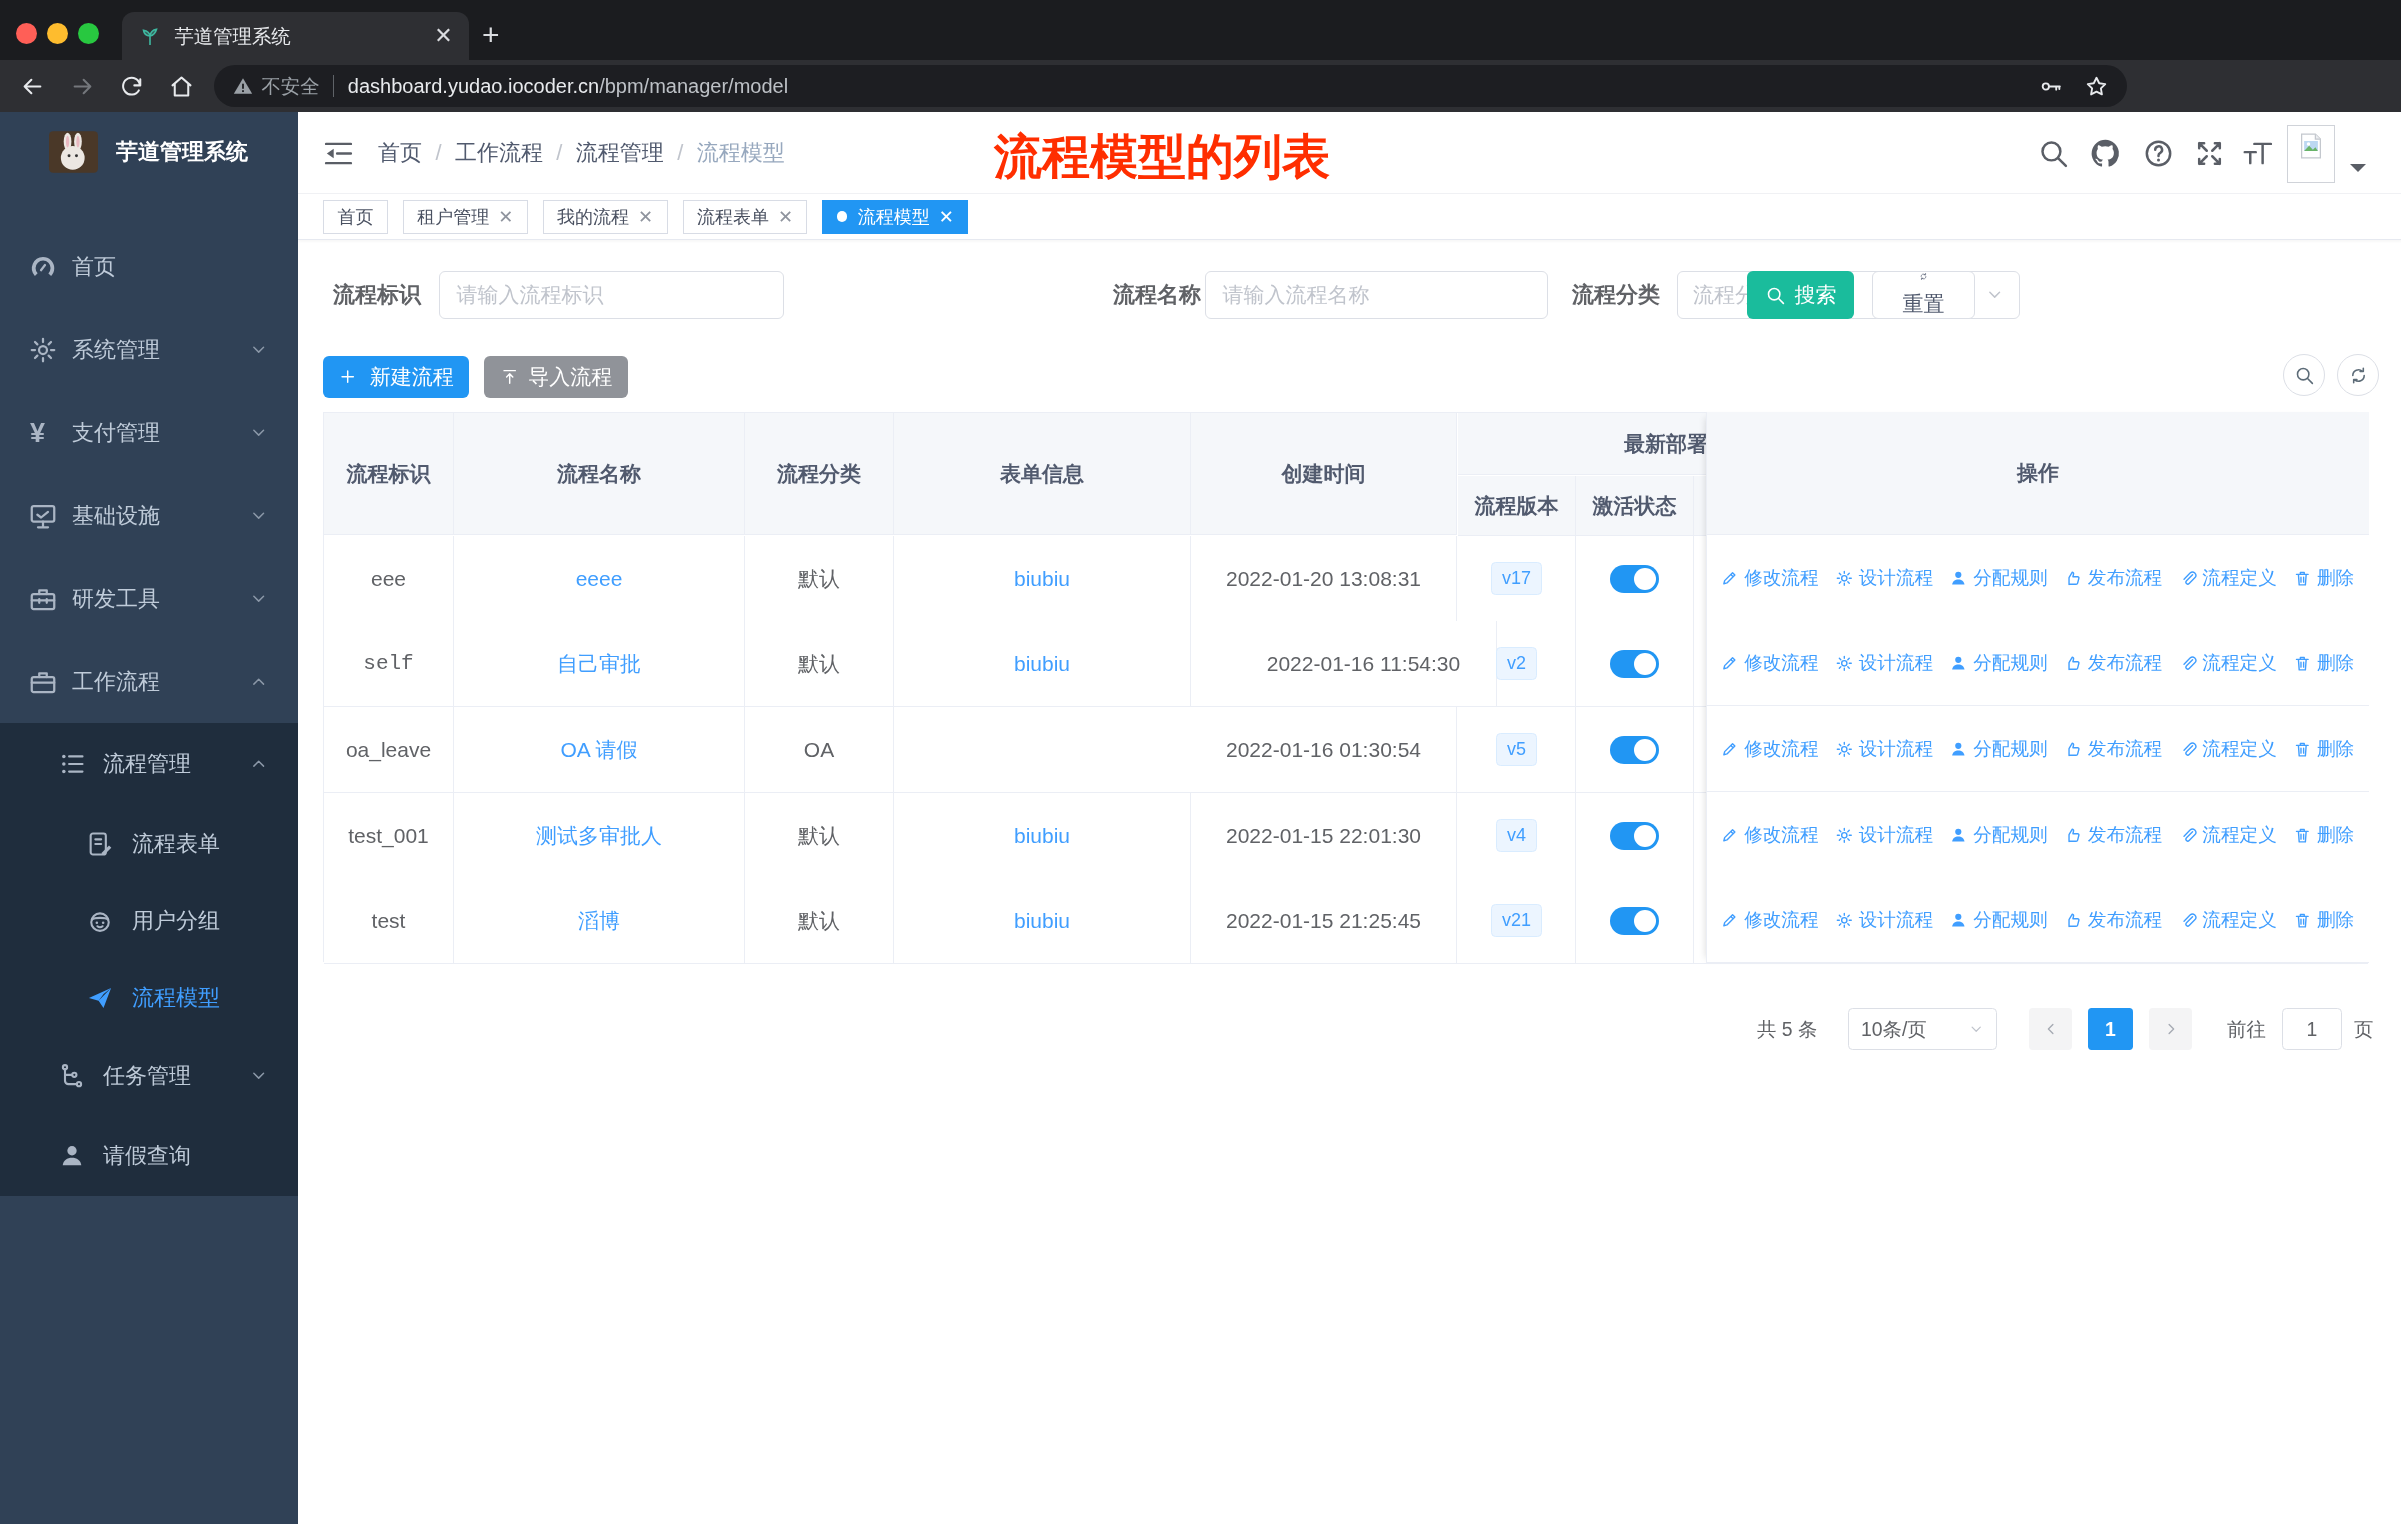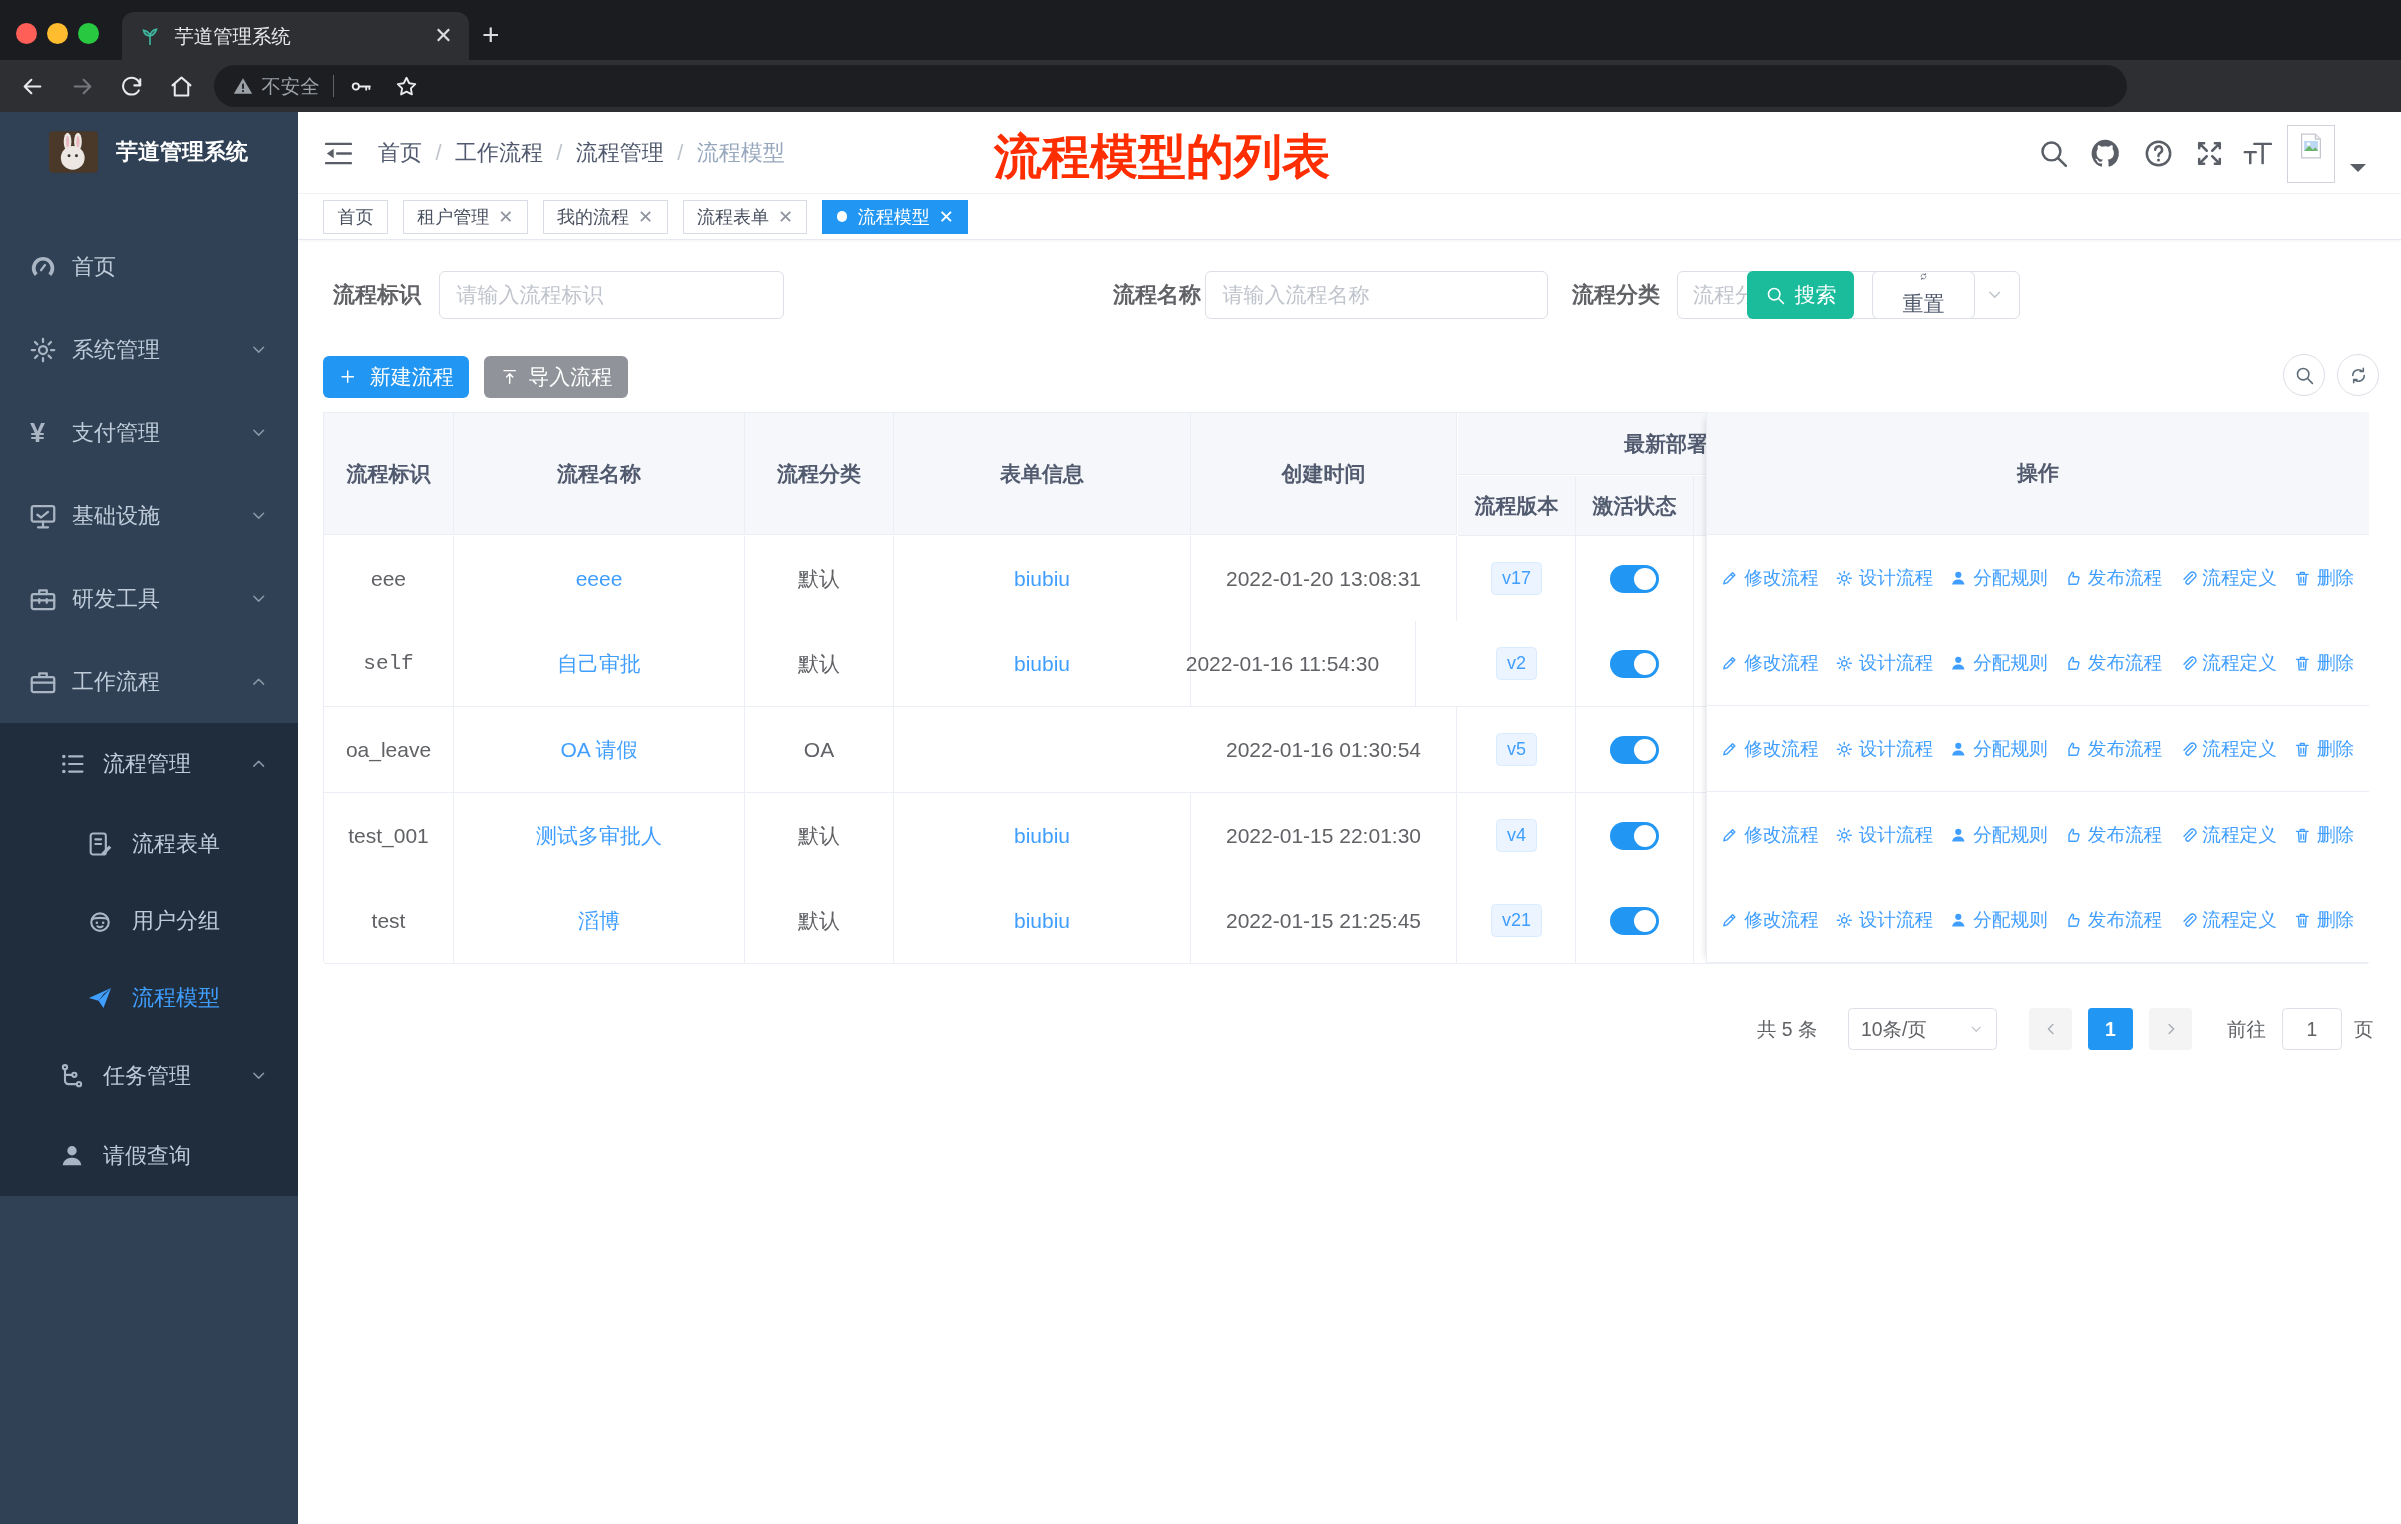--- a/index.html
+++ b/index.html
@@ -206,20 +206,21 @@
         </svg>
       </div>
     <div id="omnibox">
       <svg width="22" height="22" viewBox="0 0 24 24">
           <path d="M12 3.5 22 20.5H2z" fill="#9aa0a6"></path>
           <rect x="11" y="9.5" width="2" height="5.5" fill="#1d1e22"></rect>
           <rect x="11" y="16.6" width="2" height="2" fill="#1d1e22"></rect>
         </svg>
       <span id="sec-label">不安全</span>
       <span class="om-sep"></span>
+      <span id="url-text"><span>dashboard.yudao.iocoder.cn</span><span class="path">/bpm/manager/model</span></span>
       <svg width="25" height="25" viewBox="0 0 24 24" style="color:#e8eaed;margin-right:21px">
           <circle class="ic" cx="7.5" cy="12" r="3"></circle>
           <path class="ic" d="M10.5 12H21M17.5 12v3M20.5 12v2.5"></path>
         </svg>
       <svg width="25" height="25" viewBox="0 0 24 24" style="color:#e8eaed">
           <path class="ic" d="M12 3.6l2.6 5.3 5.8.8-4.2 4.1 1 5.8-5.2-2.7-5.2 2.7 1-5.8L3.6 9.7l5.8-.8z"></path>
         </svg>
     </div>
     <div id="incog-chip">
       <span class="circ">
@@ -518,21 +519,21 @@
                 <div class="knob"></div>
               </div>
             </div>
             <div class="tcell" style="left: 1370px; width: 674px; border-right: none;"></div>
           </div>
           <div class="trow" style="top: 208px;">
             <div class="tcell " style="left: 0px; width: 130px; font-family: Liberation Mono, monospace;">self</div>
             <div class="tcell link" style="left: 130px; width: 291px;">自己审批</div>
             <div class="tcell " style="left: 421px; width: 149px;">默认</div>
             <div class="tcell link" style="left: 570px; width: 297px;">biubiu</div>
-            <div class="tcell " style="left: 826px; width: 266px;">2022-01-16 11:54:30</div>
+            <div class="tcell " style="left: 907px; width: 266px;">2022-01-16 11:54:30</div>
             <div class="tcell" style="left: 1134px; width: 118px;">
               <span class="vtag">v2</span>
             </div>
             <div class="tcell" style="left: 1252px; width: 118px;">
               <div class="switch">
                 <div class="knob"></div>
               </div>
             </div>
             <div class="tcell" style="left: 1370px; width: 674px; border-right: none;"></div>
           </div>

